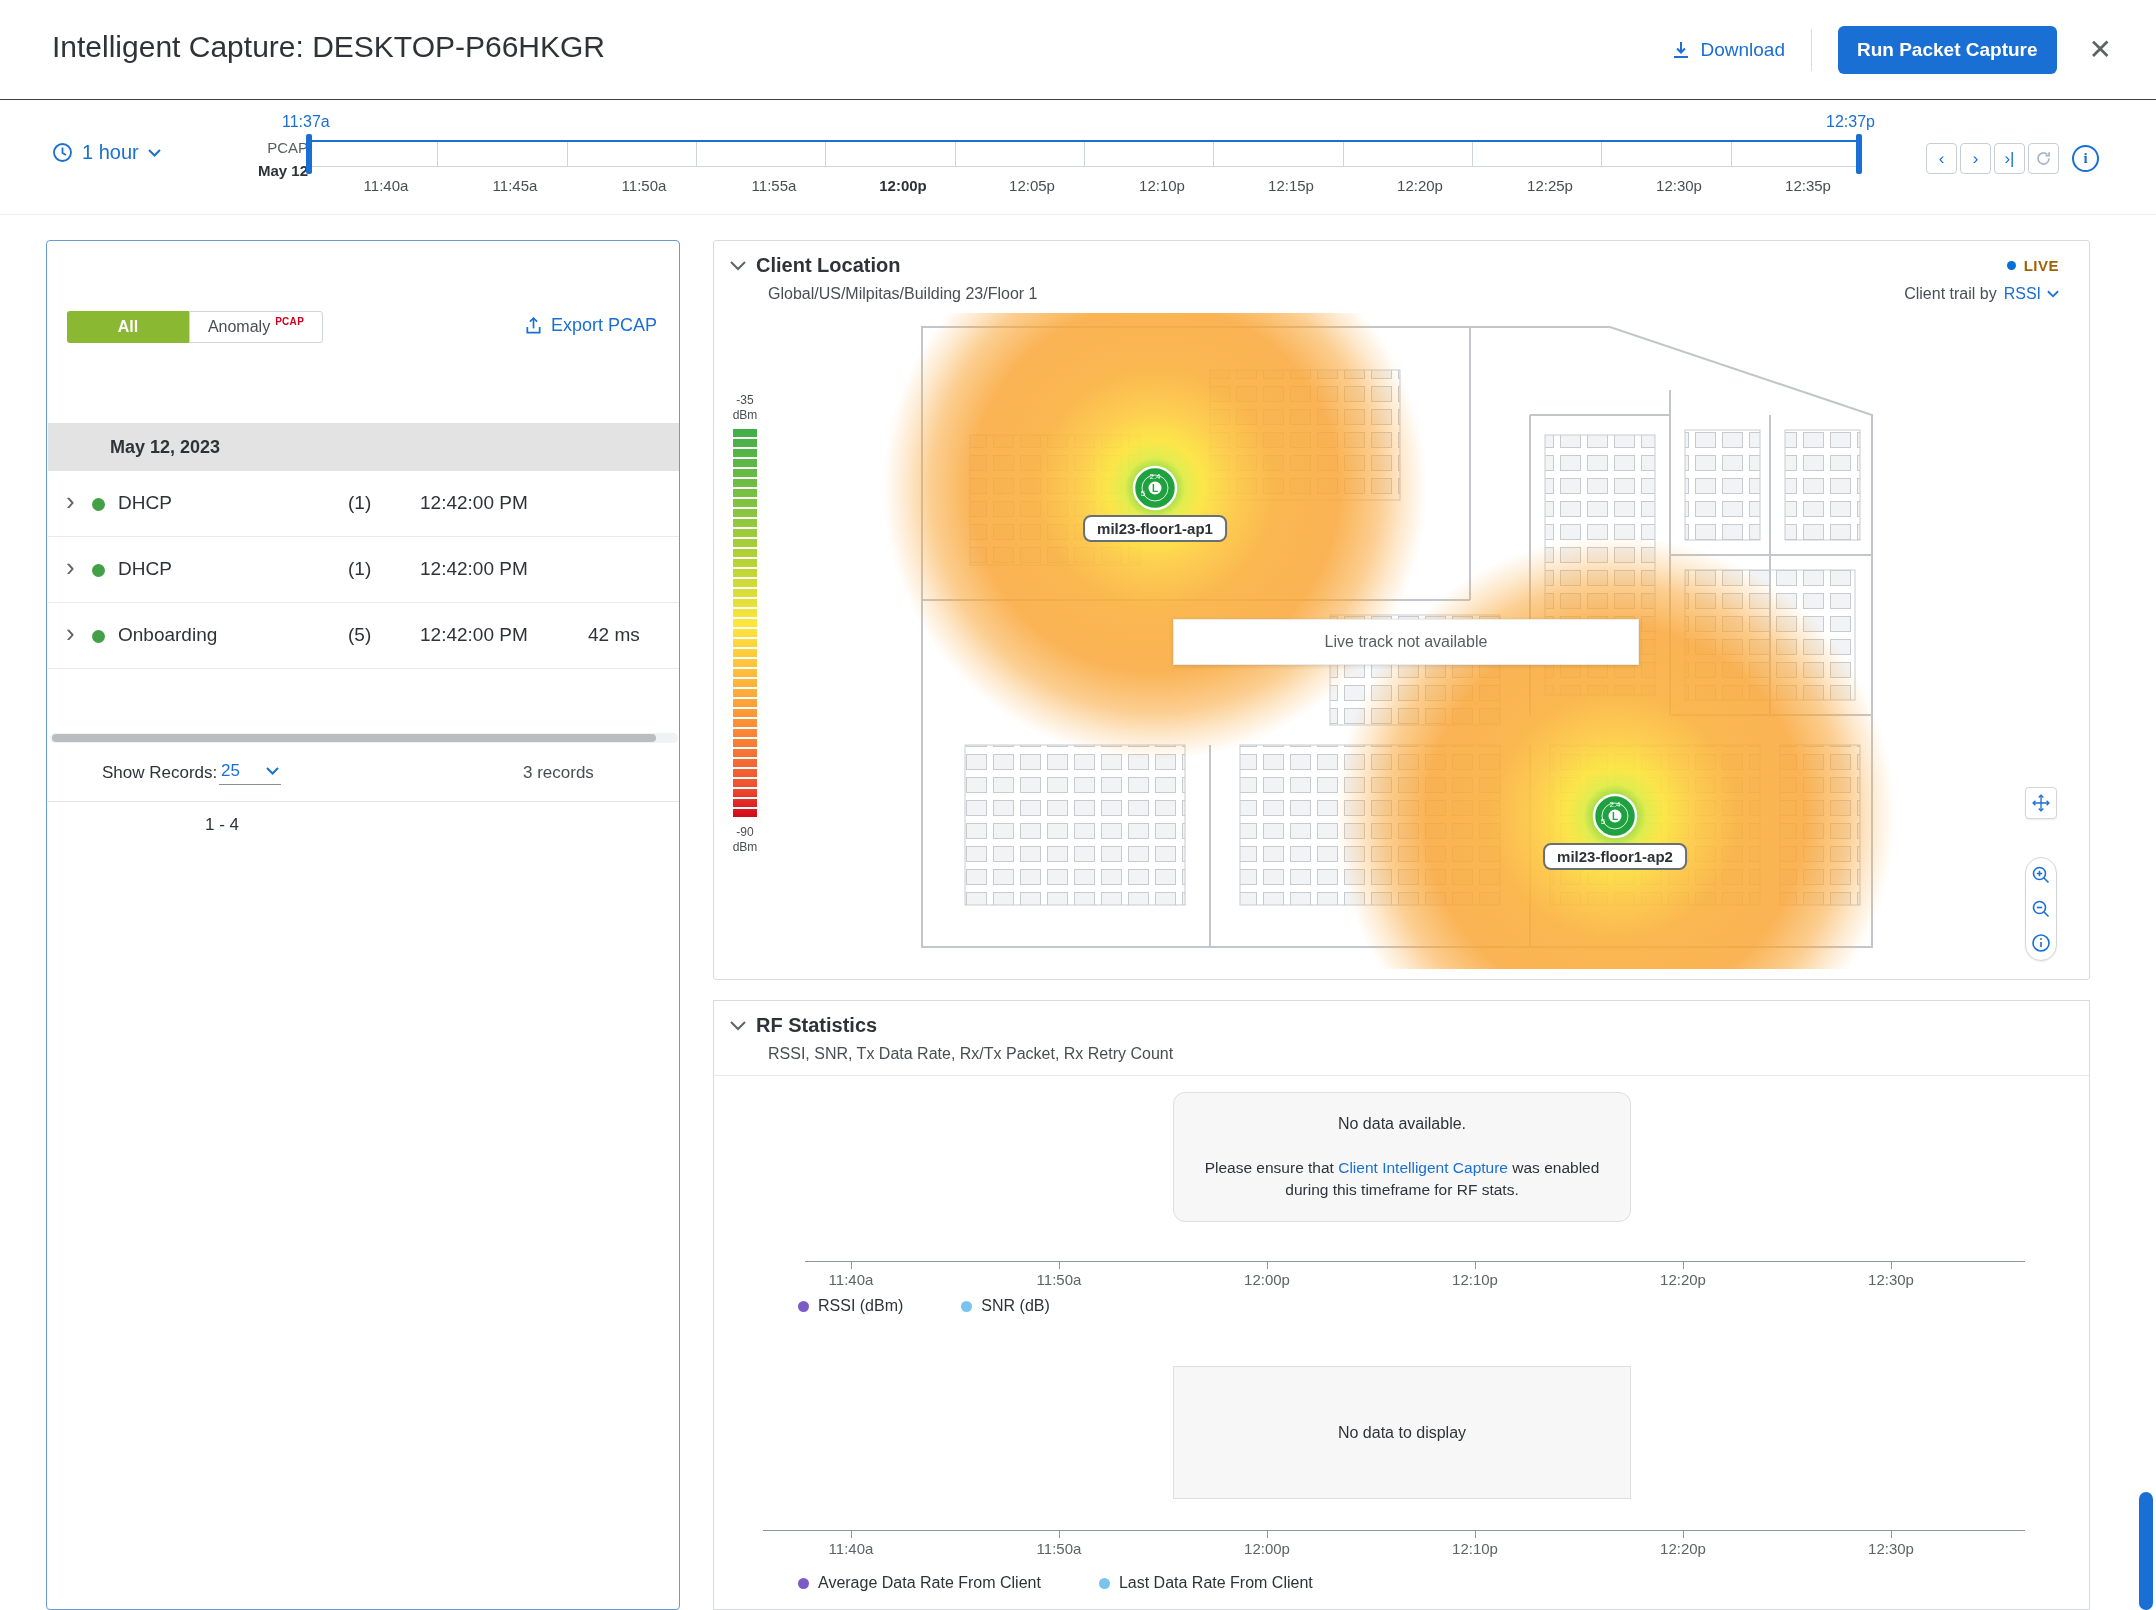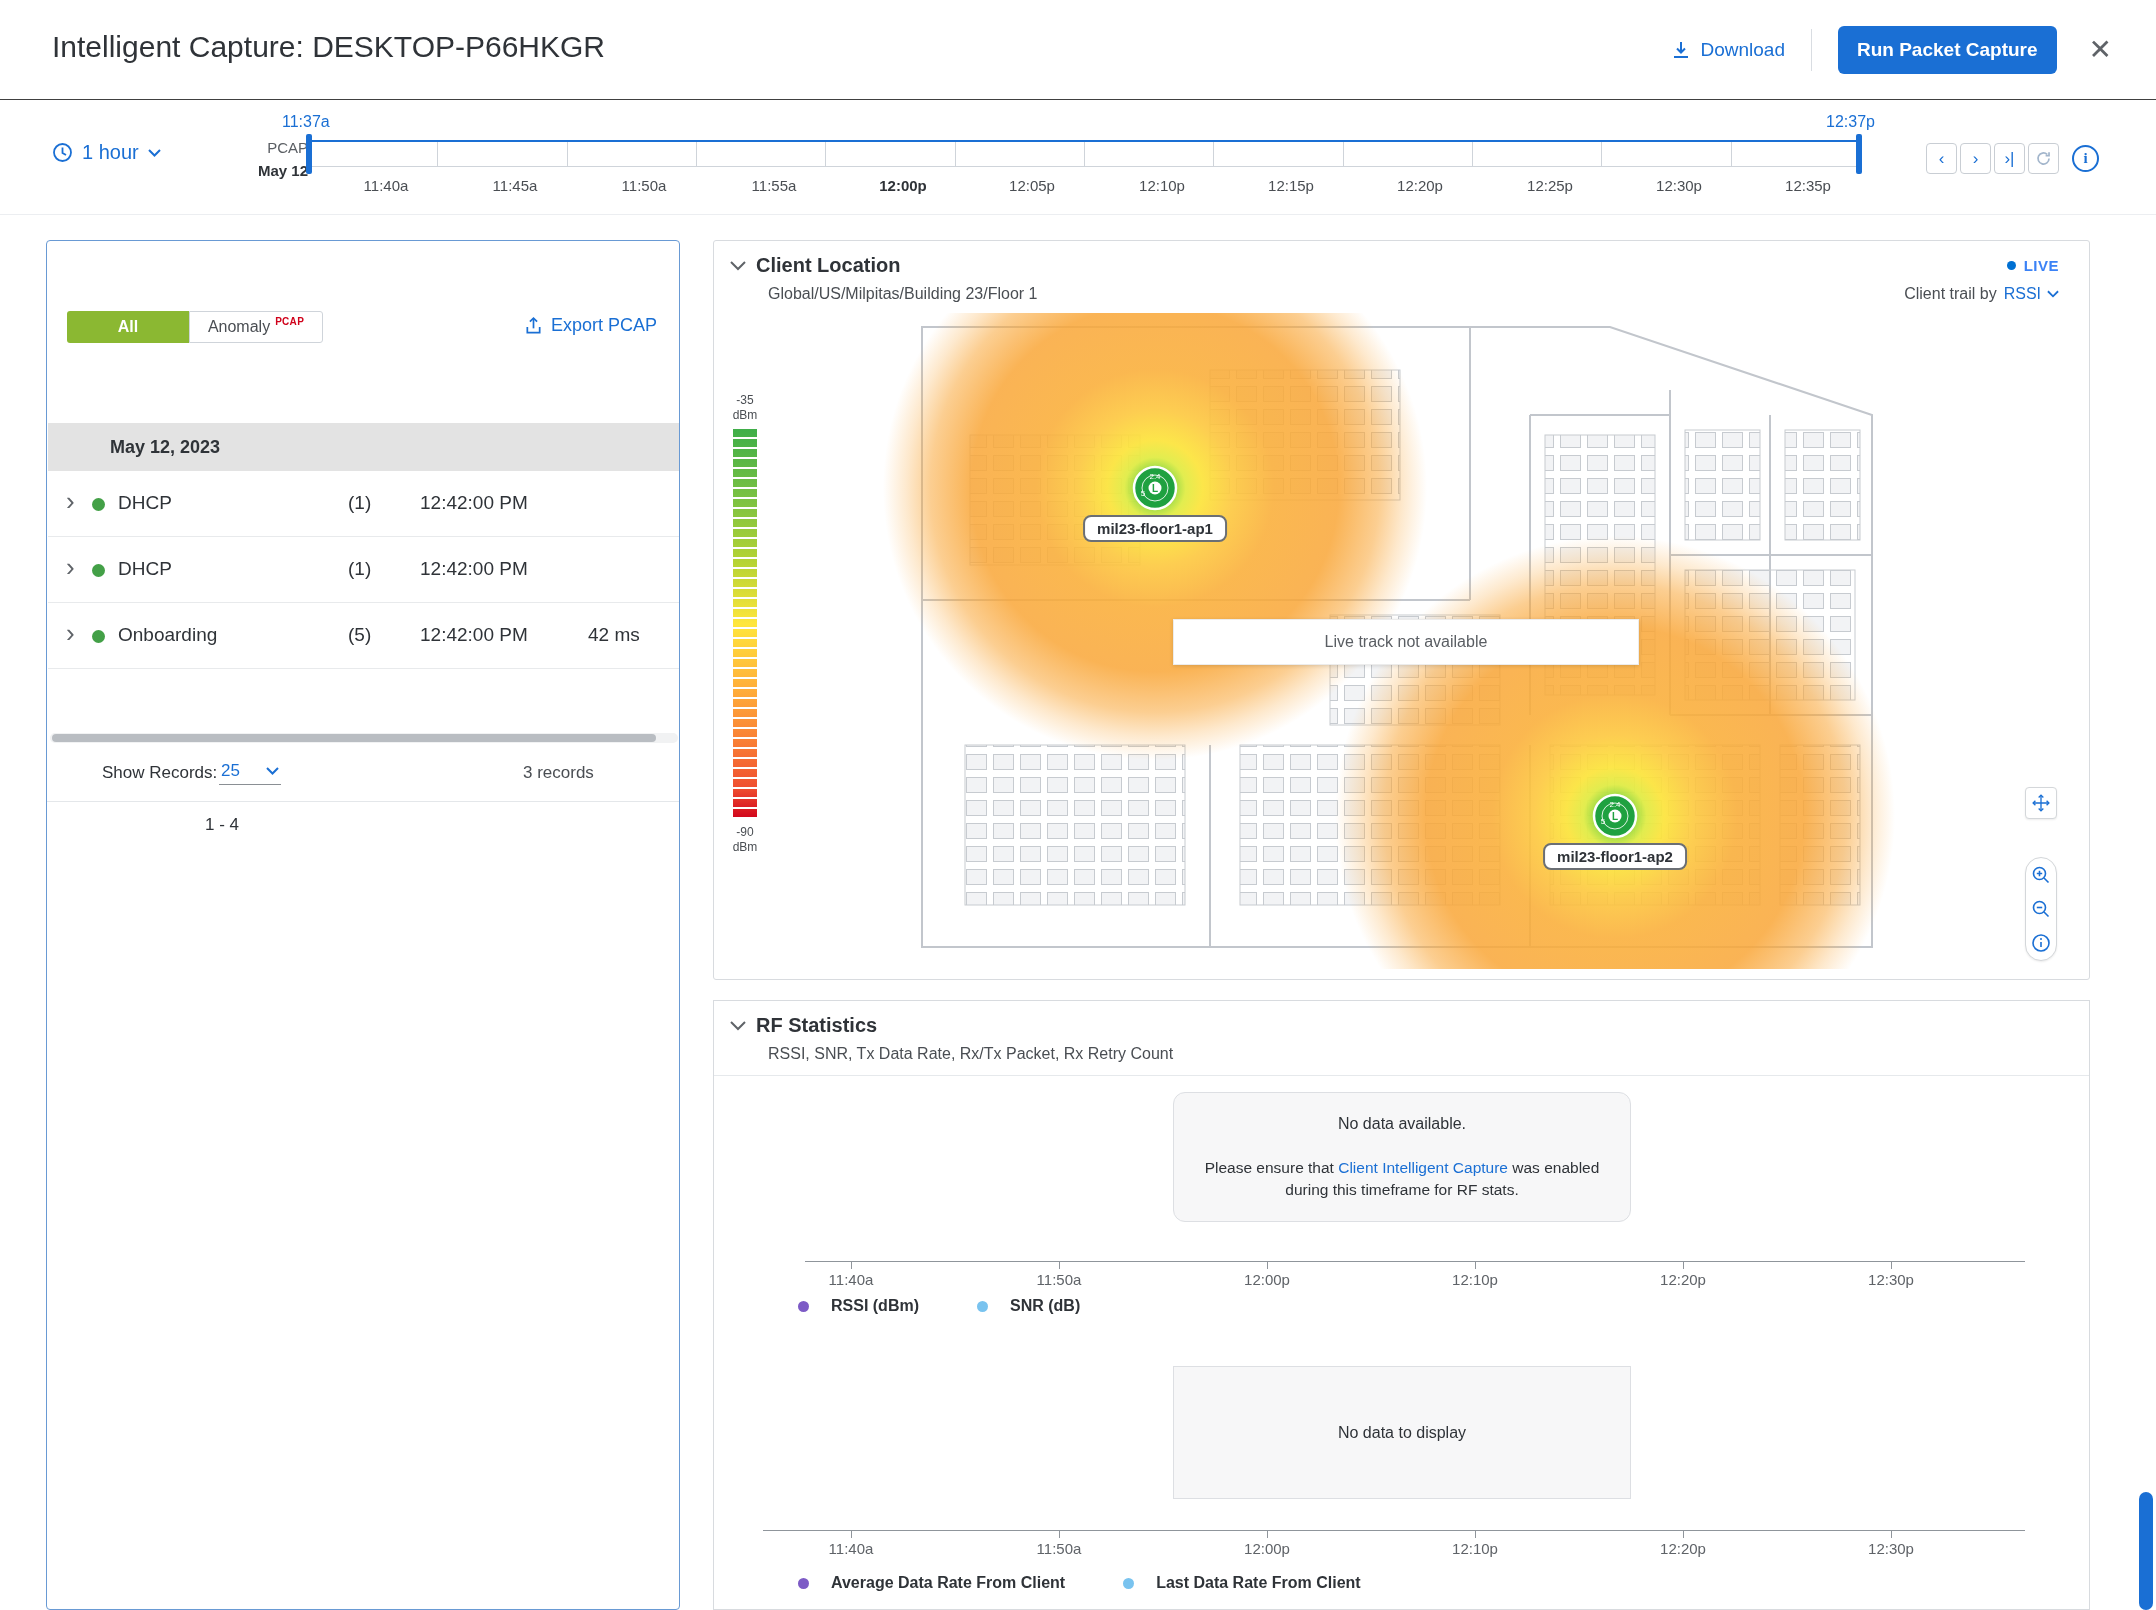--- a/index.html
+++ b/index.html
@@ -69,21 +69,21 @@
   .show-records-select { position:absolute; left:172px; top:8px; display:flex; align-items:center; gap:26px; color:#1a6fd4; font-size:17px;
     border-bottom:1px solid #8a8f94; padding:0 2px 3px 2px; cursor:pointer; }
   .records-count { position:absolute; left:476px; top:10px; font-size:17px; color:#4a4e53; }
   .ep-div2 { position:absolute; left:0; top:560px; width:100%; border-top:1px solid #e4e7ea; }
   .ep-pagination { position:absolute; left:158px; top:574px; font-size:17px; color:#2f3338; }
 
   
   .loc-card { position:absolute; left:713px; top:240px; width:1377px; height:740px; border:1px solid #d8dbdf; border-radius:3px; background:#fff; }
   .card-chevron { position:absolute; left:16px; top:20px; cursor:pointer; }
   .loc-title { position:absolute; left:42px; top:13px; font-size:20px; font-weight:600; color:#2f3338; }
-  .live-badge { position:absolute; right:30px; top:16px; display:flex; align-items:center; gap:8px; font-size:15px; font-weight:700; color:#3b82f6; letter-spacing:.5px; }
+  .live-badge { position:absolute; right:30px; top:16px; display:flex; align-items:center; gap:8px; font-size:15px; font-weight:700; color:#a16207; letter-spacing:.5px; }
   .live-dot { width:9px; height:9px; border-radius:50%; background:#0070d2; }
   .loc-breadcrumb { position:absolute; left:54px; top:44px; font-size:16px; color:#4a4e53; }
   .trail-select { position:absolute; right:30px; top:44px; display:flex; align-items:center; gap:7px; font-size:16px; color:#4a4e53; }
   .trail-value { color:#1a6fd4; cursor:pointer; display:flex; align-items:center; gap:6px; }
 
   .map { position:absolute; left:1px; top:72px; width:1374px; height:656px; overflow:hidden; background:#fff; }
   .floorplan { position:absolute; left:195px; top:2px; z-index:1; }
   .blob { position:absolute; border-radius:50%; z-index:2;
     background:radial-gradient(closest-side,
       rgba(96,200,60,.95) 0%, rgba(140,214,60,.95) 5%,
@@ -124,21 +124,21 @@
   .axis { position:absolute; height:1px; background:#8f959b; }
   .axis .tick { position:absolute; top:1px; width:1px; height:7px; background:#8f959b; }
   .axis1 { left:91px; top:260px; width:1220px; }
   .axis2 { left:49px; top:529px; width:1262px; }
   .axis-labels { position:absolute; height:20px; }
   .axis-labels span { position:absolute; transform:translateX(-50%); font-size:15px; color:#5f6368; white-space:nowrap; }
   .labels1 { left:91px; top:270px; width:1220px; }
   .labels2 { left:49px; top:539px; width:1262px; }
   .legend { position:absolute; left:84px; display:flex; gap:58px; }
   .legend1 { top:296px; } .legend2 { top:573px; }
-  .legend-item { display:flex; align-items:center; gap:22px; font-size:16px; color:#2f3338;font-weight:bold; }
+  .legend-item { display:flex; align-items:center; gap:9px; font-size:16px; color:#2f3338; }
   .legend-dot { width:11px; height:11px; border-radius:50%; }
   .dot-purple { background:#7d5bc6; } .dot-lblue { background:#79c3ef; }
 
   
   .page-scroll-thumb { position:absolute; left:2139px; top:1492px; width:14px; height:118px; background:#1a6fd4; border-radius:7px; cursor:grab; }
 
   svg { display:block; }
 </style>
 </head>
 <body>

